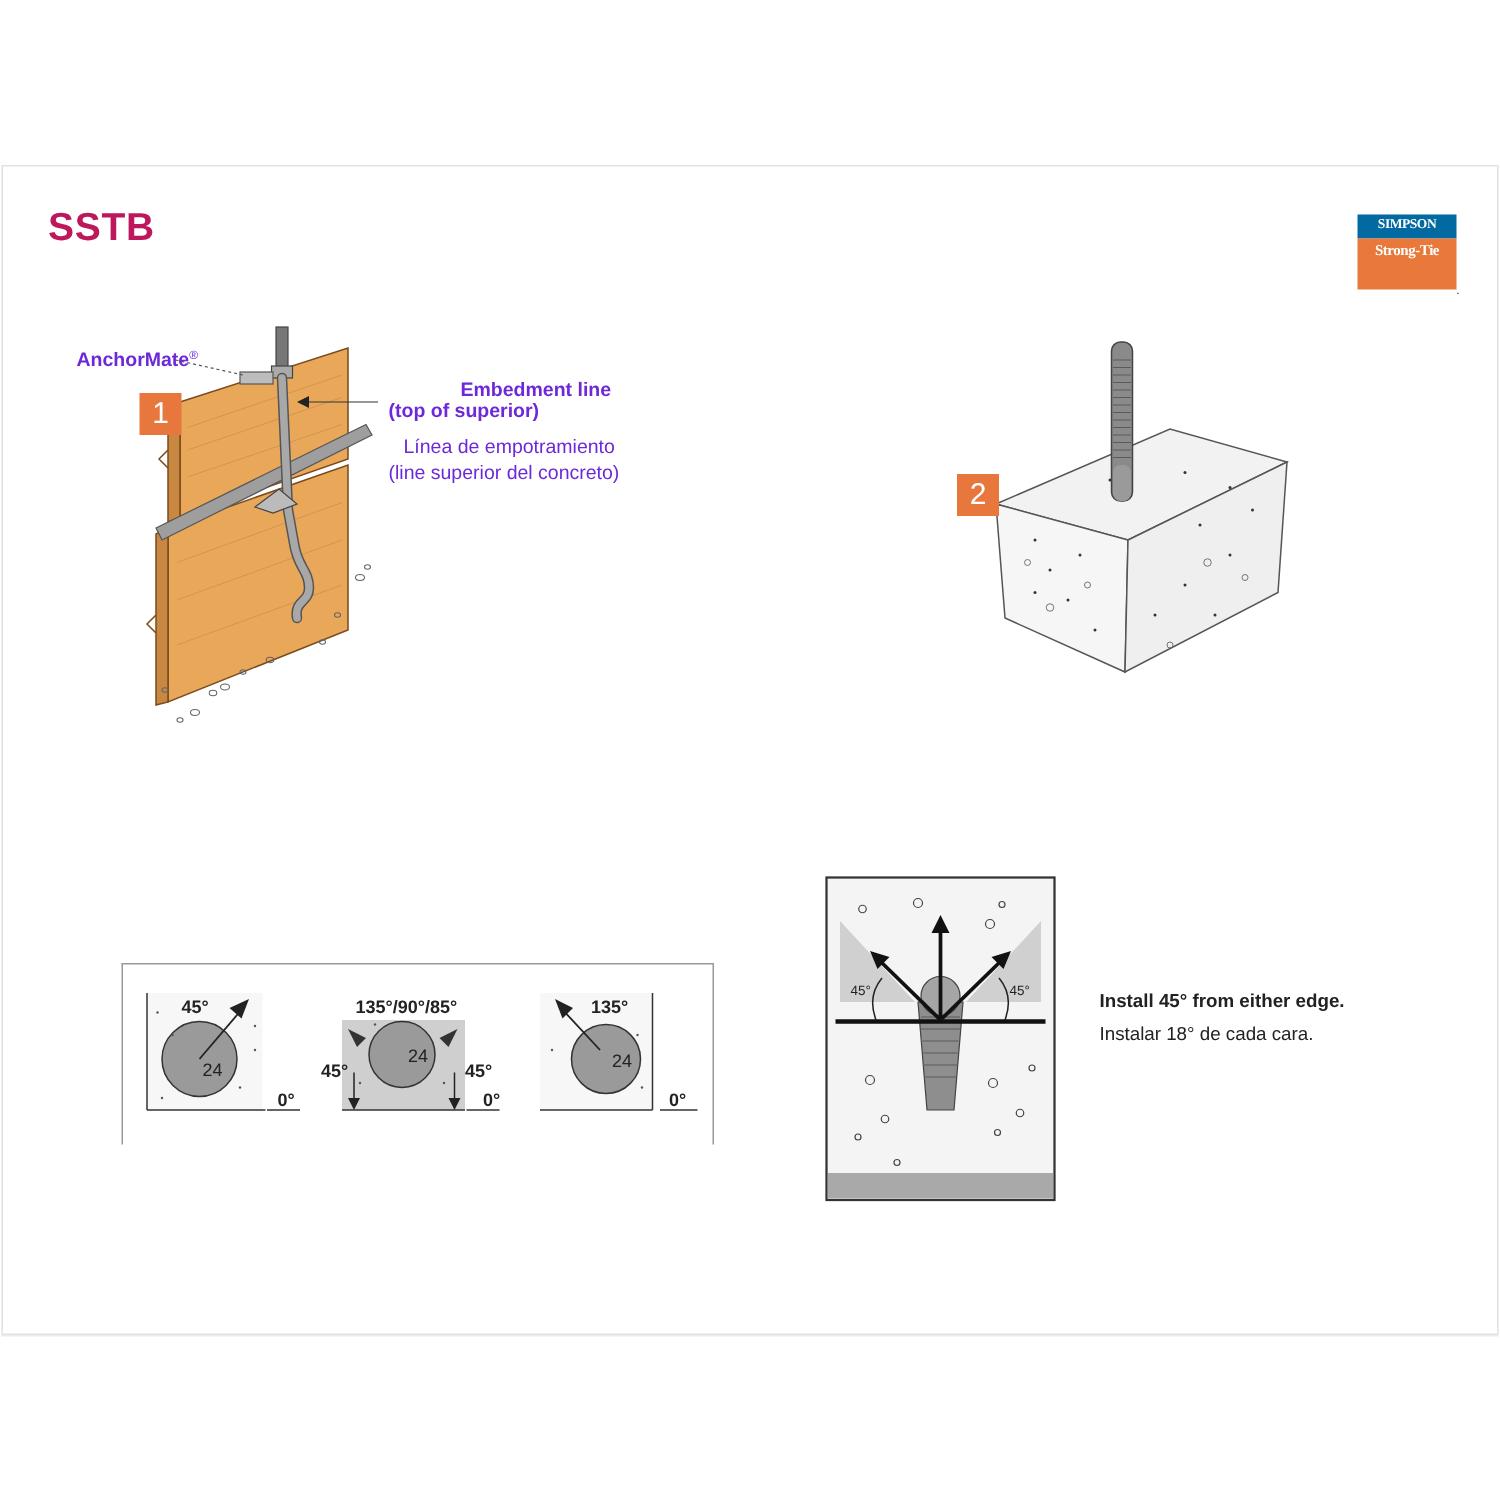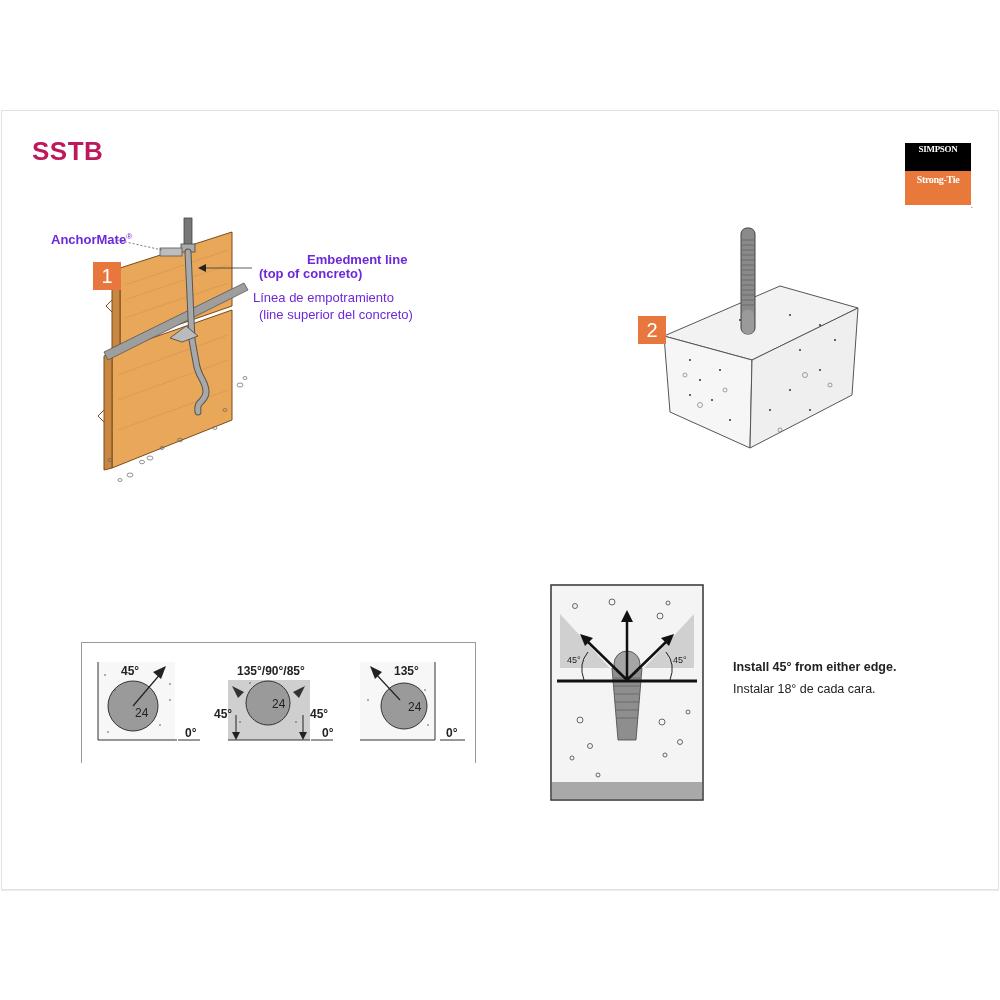--- a/index.html
+++ b/index.html
@@ -1,20 +1,20 @@
 <!DOCTYPE html>
 <html><head>
 <meta charset="utf-8">
 <style>
   html,body{margin:0;padding:0;background:#fff;}
   body{width:1000px;height:1000px;position:relative;overflow:hidden;font-family:"Liberation Sans",sans-serif;color:#222;}
   .page{position:absolute;left:1px;top:110px;width:996px;height:778px;border:1px solid #e2e2e2;box-shadow:0 1px 0 #ececec;background:#fff;}
   .title{position:absolute;left:32px;top:136px;font-size:26px;font-weight:bold;letter-spacing:0.5px;color:#be185d;}
   .logo{position:absolute;left:905px;top:143px;width:66px;}
-  .logo-top{background:#000000;color:#fff;font-size:9px;font-weight:bold;text-align:center;height:28px;line-height:12px;letter-spacing:-0.3px;font-family:"Liberation Serif",serif;}
+  .logo-top{background:#0369a1;color:#fff;font-size:9px;font-weight:bold;text-align:center;height:16px;line-height:12px;letter-spacing:-0.3px;font-family:"Liberation Serif",serif;}
   .logo-bot{background:#e8793a;color:#fff;font-size:10px;font-weight:bold;text-align:center;height:34px;line-height:17px;font-family:"Liberation Serif",serif;letter-spacing:-0.3px;}
   .logo-dot{position:absolute;right:-2px;bottom:-5px;font-size:8px;color:#222;}
   .step-badge{position:absolute;width:28px;height:28px;background:#e8773e;color:#fff;font-size:20px;line-height:28px;text-align:center;}
   .label{position:absolute;font-size:13px;line-height:18px;color:#6d28d9;}
   .label.bold{font-weight:bold;}
   svg{position:absolute;overflow:visible;}
   .caption{position:absolute;font-size:12.5px;line-height:20px;}
   .deg{position:absolute;font-size:12px;font-weight:bold;color:#222;}
 </style>
 </head>
@@ -81,22 +81,22 @@
   </g>
 </svg>
 
 <div class="step-badge" style="left:93px;top:262px;">1</div>
 
 <div class="label bold" style="left:51px;top:228px;font-weight:bold;">
   <span>AnchorMate</span><sup style="font-size:8px;font-weight:normal;">®</sup>
 </div>
 
 <div class="label bold" style="left:259px;top:251px;margin-left:48px;">Embedment line</div>
-<div class="label bold" style="left:259px;top:265px;">(top of concreto)</div>
-<div class="label" style="left:253px;top:289px;">Línea de empotramiento</div>
+<div class="label bold" style="left:259px;top:265px;">(top of superior)</div>
+<div class="label" style="left:269px;top:289px;">Línea de empotramiento</div>
 <div class="label" style="left:259px;top:306px;">(line superior del concreto)</div>
 
 <svg style="left:0;top:0;width:1000px;height:1000px;pointer-events:none" viewBox="0 0 1000 1000">
   <polygon points="664,336 780,286 858,308 752,360" fill="#f2f2f2" stroke="#555" stroke-width="1"></polygon>
   <polygon points="664,336 752,360 750,448 670,412" fill="#f6f6f6" stroke="#555" stroke-width="1"></polygon>
   <polygon points="752,360 858,308 852,395 750,448" fill="#efefef" stroke="#555" stroke-width="1"></polygon>
   <g fill="#333">
     <circle cx="700" cy="380" r="1"></circle>
       <circle cx="690" cy="395" r="1"></circle>
       <circle cx="712" cy="400" r="1"></circle>

